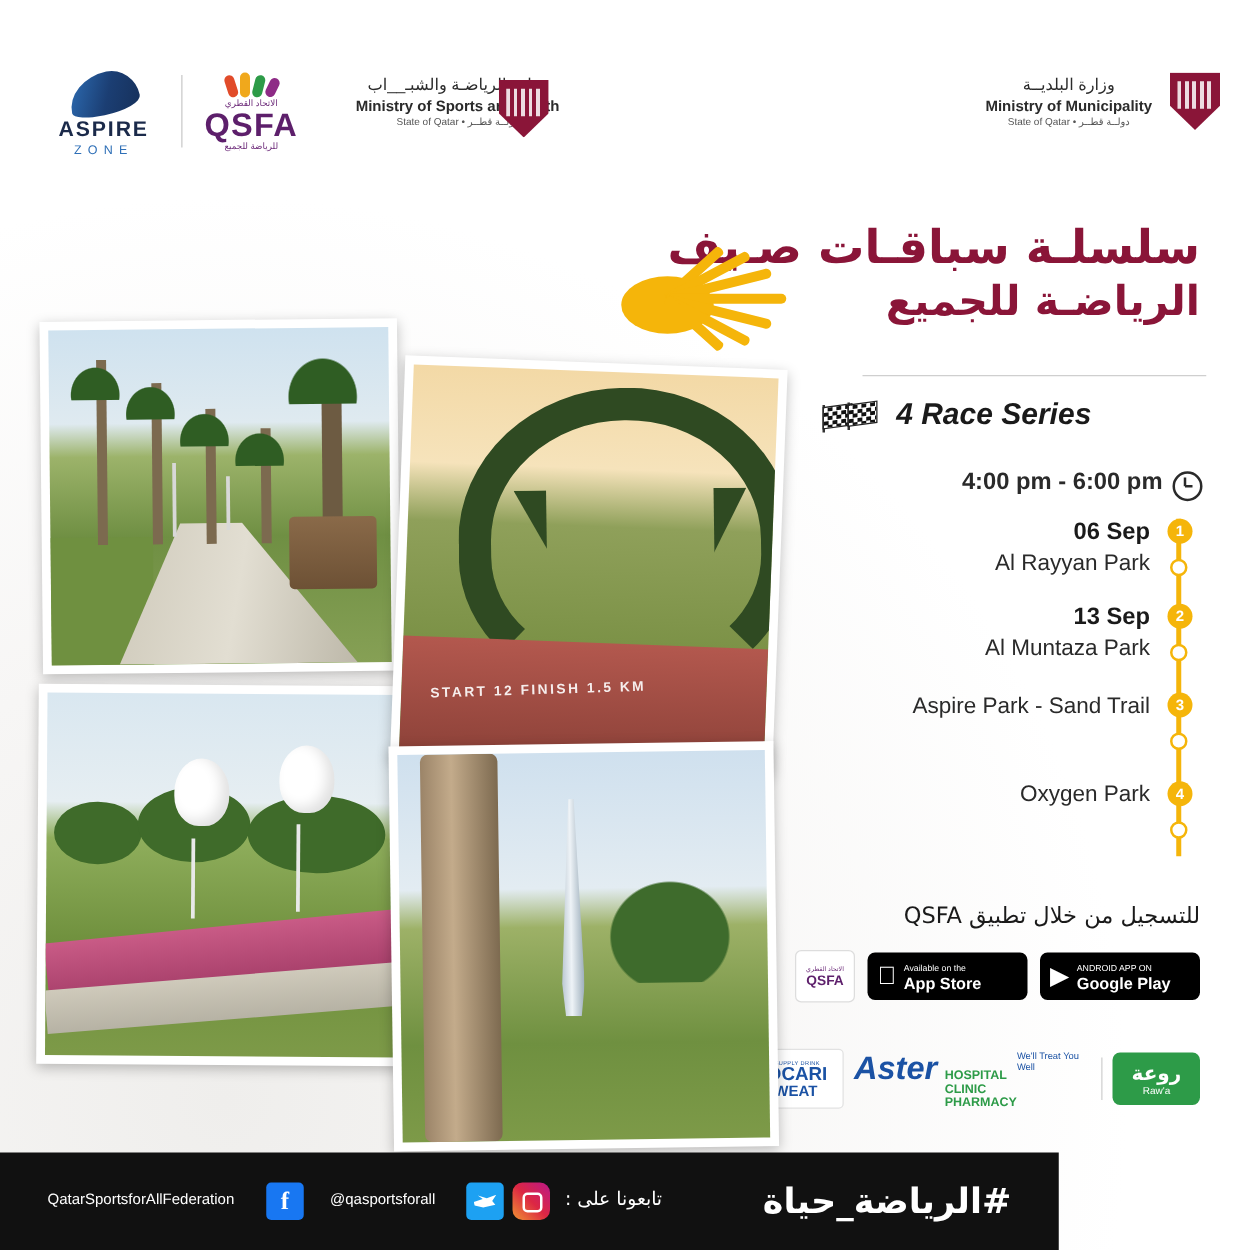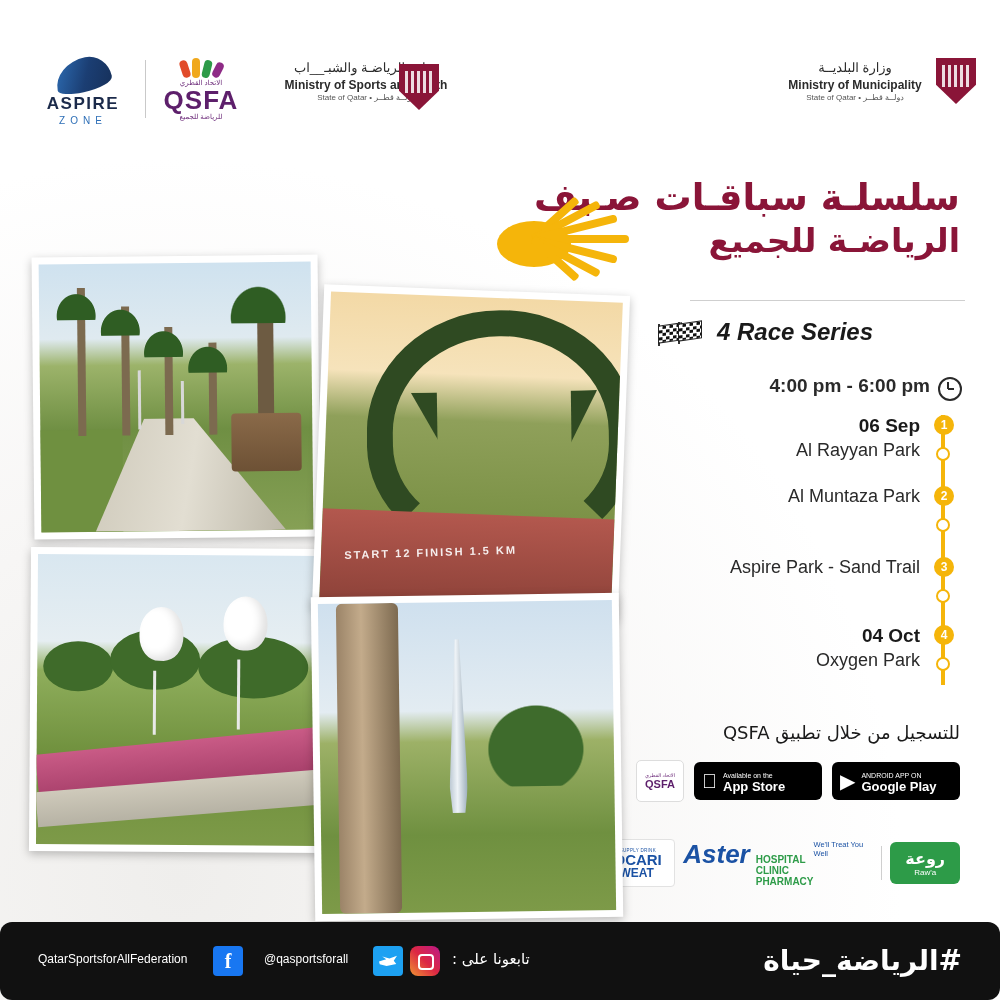--- a/index.html
+++ b/index.html
@@ -226,21 +226,21 @@
   .ph4{background:linear-gradient(180deg,#cfe0ee 0%,#e3ecf2 35%,#9db167 45%,#6f9040 75%,#7d9a48 100%);}
   .ph4 .trunk{position:absolute;left:6%;top:0;width:62px;height:100%;
     background:linear-gradient(90deg,#9b8468,#c3ab8b 40%,#7d6a50);border-radius:6px;}
   .ph4 .tower{position:absolute;left:44%;top:12%;width:18px;height:56%;
     background:linear-gradient(90deg,#b9c6d1,#eef3f7 45%,#9fb0bd);
     clip-path:polygon(38% 0,62% 0,100% 85%,85% 100%,15% 100%,0 85%);}
   .ph4 .tree{position:absolute;right:6%;top:30%;width:120px;height:92px;
     background:radial-gradient(ellipse at 50% 60%,#3e6b2c 0 55%,transparent 57%);}
 
   
-  .footer{position:absolute;left:0;bottom:0;width:1000px;height:78px;background:#111;border-radius:12px;}
+  .footer{position:absolute;left:0;bottom:0;width:847px;height:78px;background:#111;}
   .footer .fedname{position:absolute;left:38px;top:30px;font-size:12px;color:#fff;}
   .fb{position:absolute;left:213px;top:24px;width:30px;height:30px;background:#1877f2;border-radius:4px;
       color:#fff;font-weight:bold;font-size:20px;text-align:center;line-height:30px;font-family:"Liberation Serif",serif;}
   .handle{position:absolute;left:264px;top:30px;font-size:12px;color:#fff;}
   .tw{position:absolute;left:373px;top:24px;width:30px;height:30px;background:#1da1f2;border-radius:4px;}
   .tw:after{content:"";position:absolute;left:6px;top:9px;width:18px;height:12px;background:#fff;
     clip-path:polygon(0 55%,40% 35%,18% 12%,58% 30%,100% 6%,82% 48%,96% 74%,42% 92%,4% 78%);}
   .ig{position:absolute;left:410px;top:24px;width:30px;height:30px;border-radius:8px;
       background:linear-gradient(45deg,#f09433,#dc2743 50%,#bc1888);}
   .ig:after{content:"";position:absolute;left:8px;top:8px;width:12px;height:12px;border:2px solid #fff;border-radius:4px;}
@@ -338,31 +338,31 @@
   <div class="races">
     <div class="race">
       <div class="num">1</div>
       <div class="dot"></div>
       <div class="date">06 Sep</div>
       <div class="place">Al Rayyan Park</div>
     </div>
     <div class="race">
       <div class="num">2</div>
       <div class="dot"></div>
+      <div class="date">13 Sep</div>
       <div class="place">Al Muntaza Park</div>
     </div>
     <div class="race">
       <div class="num">3</div>
       <div class="dot"></div>
       <div class="place">Aspire Park - Sand Trail</div>
     </div>
     <div class="race">
       <div class="num">4</div>
       <div class="dot"></div>
-      <div class="date">04 Oct</div>
       <div class="place">Oxygen Park</div>
     </div>
   </div>
 
   <div class="reg">للتسجيل من خلال تطبيق QSFA</div>
 
   <div class="stores">
     <div class="qsfa-badge">
       <div class="t">الاتحاد القطري</div>
       <div class="b">QSFA</div>

